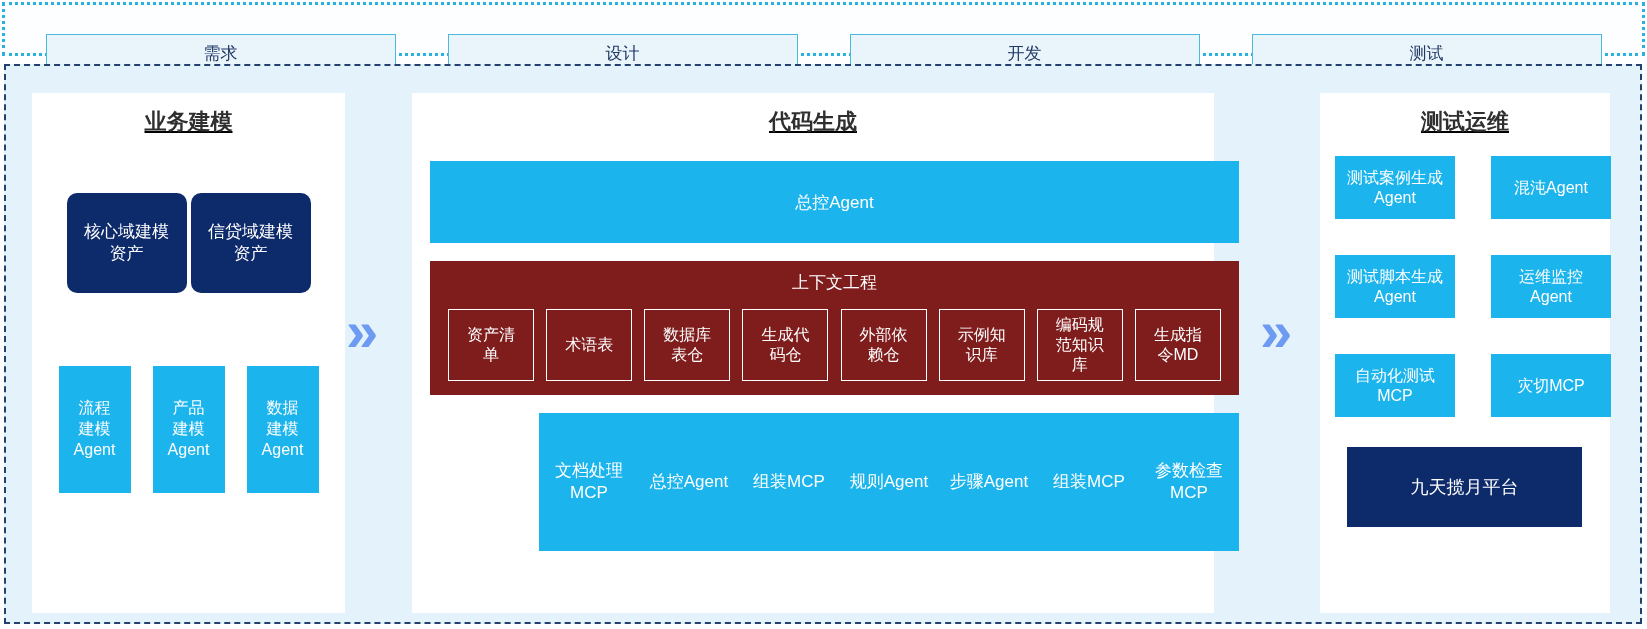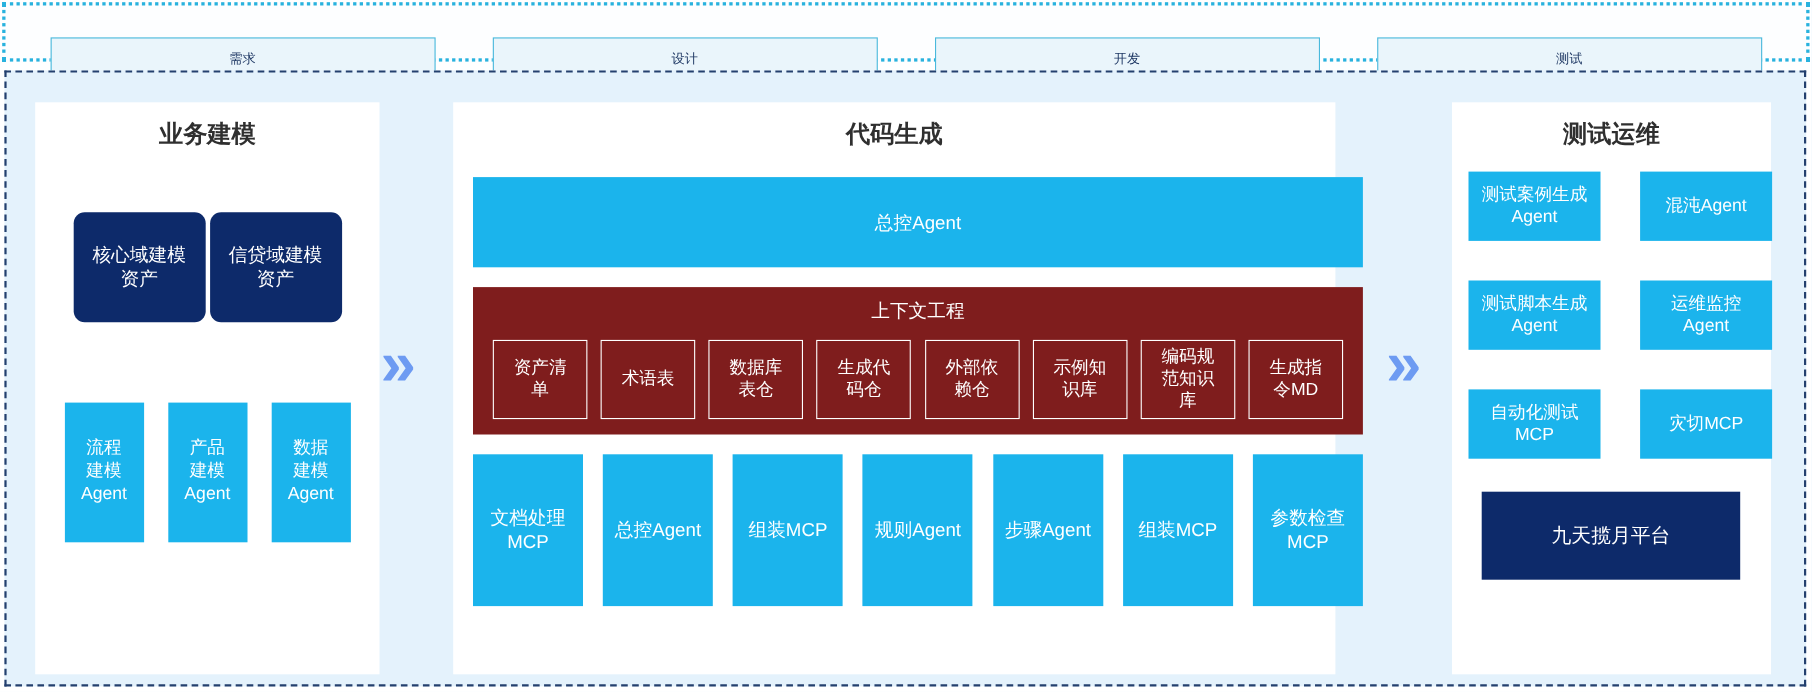--- a/index.html
+++ b/index.html
@@ -15,33 +15,34 @@
   .phase-strip {
     position: absolute; left: 2px; top: 2px; right: 2px; height: 54px;
     border: 3px dotted #29b2de;
     background: #fdfeff;
     display: flex; align-items: center; justify-content: center; gap: 52px;
   }
   .phase-box {
     flex: 0 0 350px; height: 38px;
     background: #eaf5fb;
     border: 1px solid #4ab9dc;
-    color: #1f3864; font-size: 12px;
+    color: #1f3864; font-size: 17px;
     display: flex; align-items: center; justify-content: center; margin-top: 48px;
   }
 
   
   .main-container {
     position: absolute; left: 4px; top: 64px; width: 1638px; height: 560px;
     border: 2px dashed #24406e;
     background: #e4f2fc;
   }
   .panel {
     position: absolute; top: 27px; height: 520px;
     background: #ffffff;
+    text-decoration: underline;
   }
   .panel-title {
     font-size: 22px; font-weight: bold; color: #2f2f2f;
     text-align: center; padding-top: 14px;
   }
   .cyan-fill { background: #1bb4ec; color: #ffffff; }
   .navy-fill { background: #0d2a6a; color: #ffffff; }
   .centered { display: flex; align-items: center; justify-content: center; text-align: center; }
 
   
@@ -90,21 +91,21 @@
     position: absolute; top: 48px; left: 18px; right: 18px;
     display: flex; justify-content: space-between;
   }
   .context-box {
     width: 86px; height: 72px;
     border: 1px solid #ffffff; color: #ffffff;
     font-size: 16px; line-height: 1.25; padding: 0 13px;
   }
   .tools-row {
     position: absolute; top: 320px; left: 18px; width: 809px;
-    display: flex; justify-content: space-between;
+    display: flex; justify-content: flex-end;
   }
   .tool-box {
     width: 100px; height: 138px;
     font-size: 17px; line-height: 1.3; padding: 0 8px;
   }
 
   
   .panel-right { left: 1314px; width: 290px; }
   .rp-grid {
     position: absolute; top: 63px; left: 15px;

